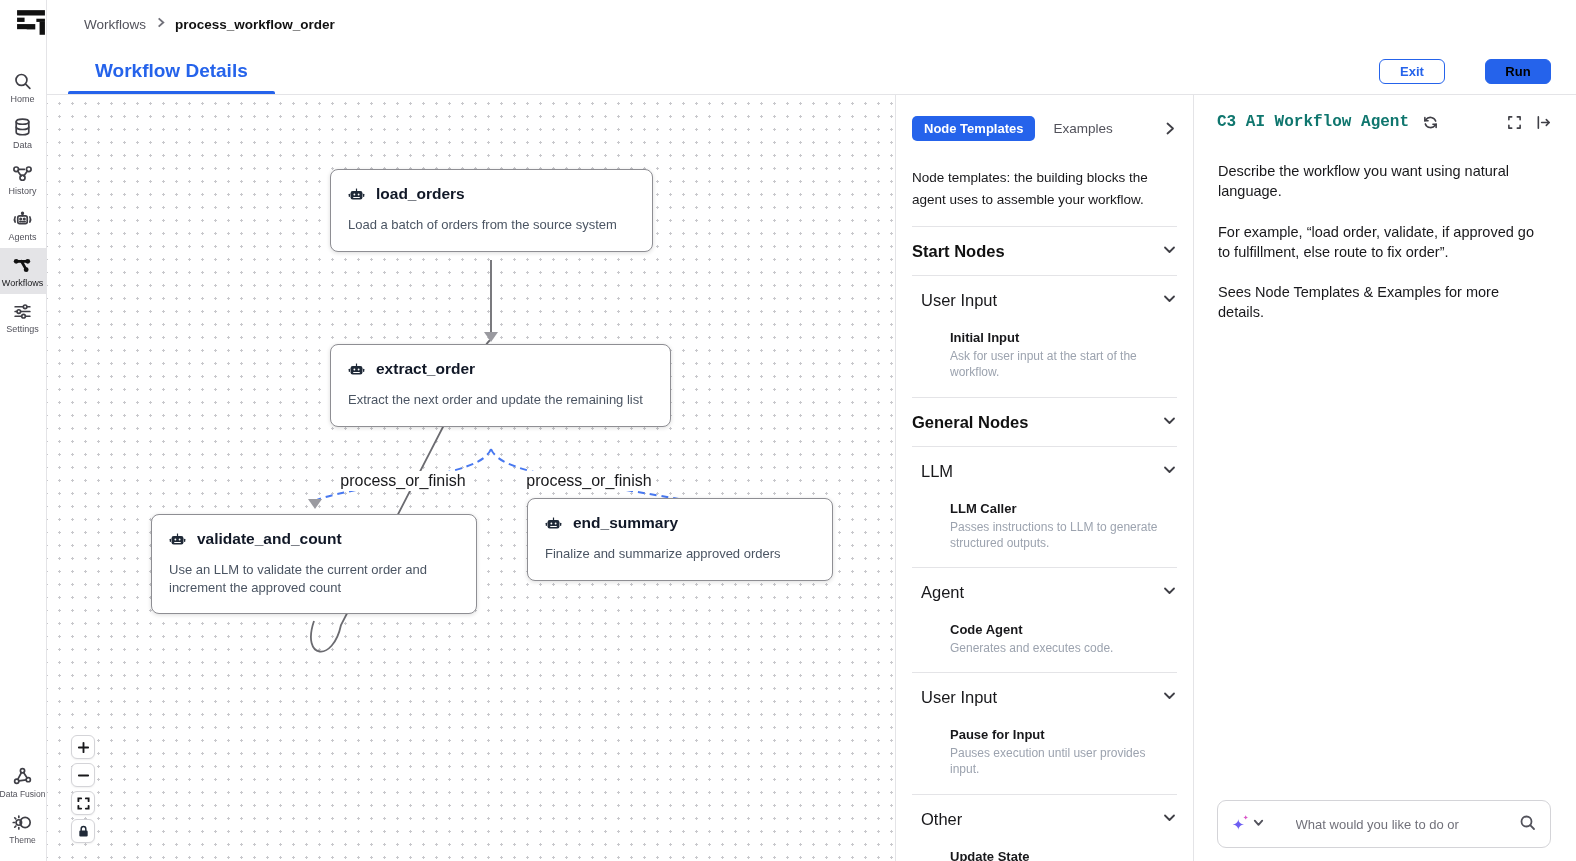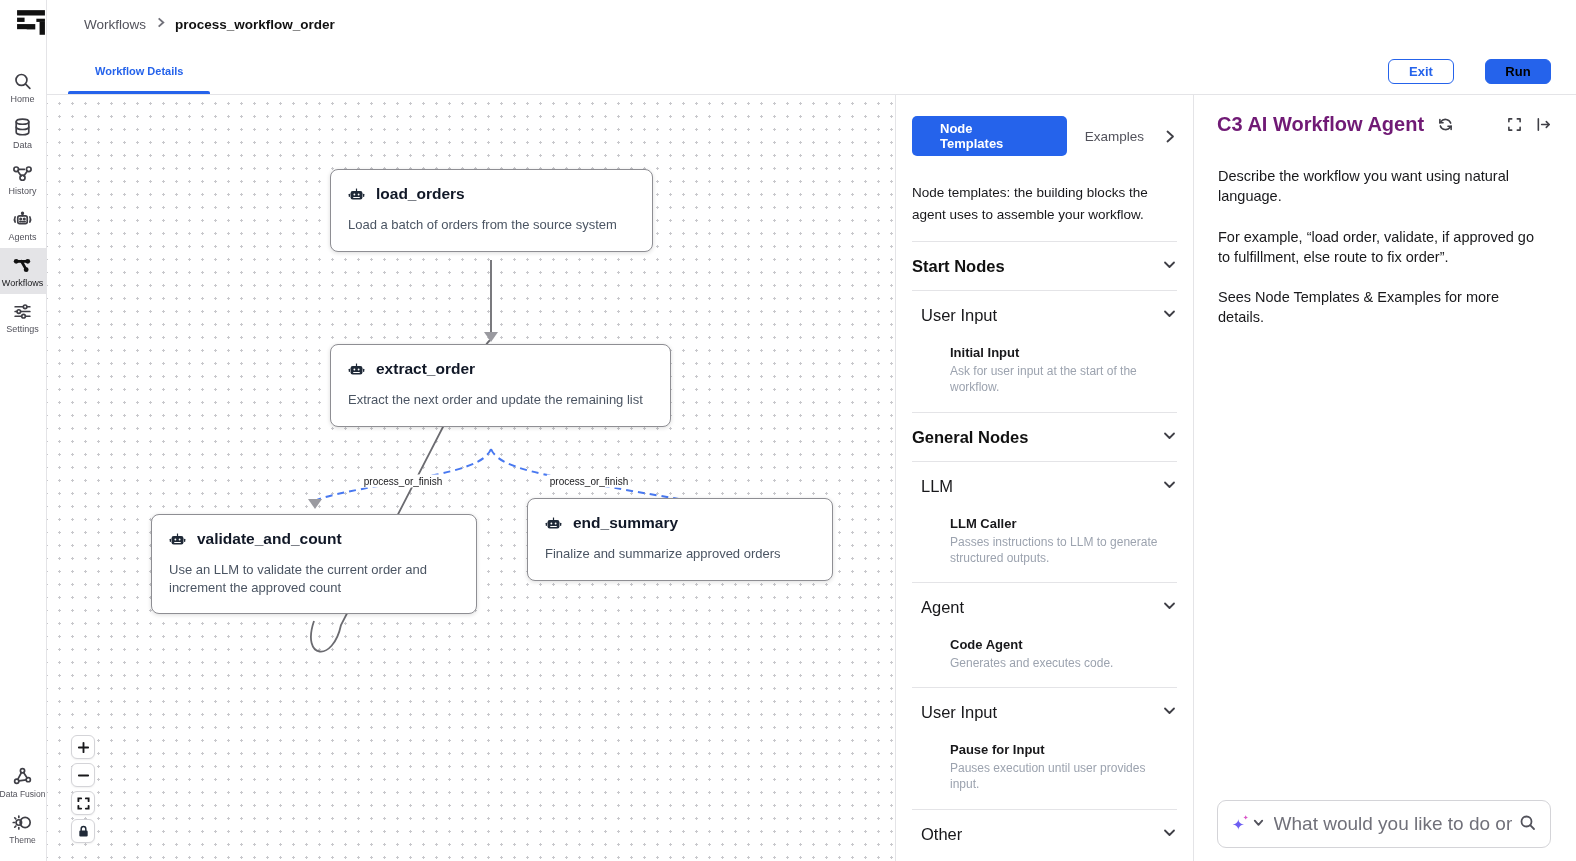--- a/index.html
+++ b/index.html
@@ -27,91 +27,91 @@
 
   .topbar { height:48px; display:flex; align-items:center; padding-left:37px; flex:0 0 48px; }
   .crumb { display:flex; align-items:center; gap:8px; font-size:13.5px; }
   .crumb .root { color:#52525b; cursor:pointer; }
   .crumb .chev svg { width:13px; height:13px; stroke:#71717a; stroke-width:2; fill:none; }
   .crumb .leaf { font-weight:700; color:#111; }
 
   .tabrow { height:47px; flex:0 0 47px; border-bottom:1px solid #e4e4e7; display:flex;
     align-items:center; padding:0 25px 0 21px; }
   .tab { position:relative; height:100%; display:flex; align-items:center; padding:0 27px;
-    font-size:11px; color:#3f3f46; cursor:pointer; }
+    font-size:19px; color:#3f3f46; cursor:pointer; }
   .tab.active { color:#2563eb; font-weight:600; }
   .tab.active::after { content:""; position:absolute; left:0; right:0; bottom:0; height:3px;
     background:#2563eb; border-radius:2px 2px 0 0; }
-  .actions { margin-left:auto; display:flex; gap:23px; }
+  .actions { margin-left:auto; display:flex; gap:32px; }
   .btn { min-width:66px; height:25px; border-radius:6px; font-size:13px; font-weight:700;
     display:flex; align-items:center; justify-content:center; cursor:pointer; padding:0 14px; }
   .btn.outline { border:1px solid #2563eb; color:#2563eb; background:#fff; }
   .btn.solid { background:#2563eb; color:#000000; border:1px solid #2563eb;margin-left:8px; }
 
   .content { flex:1; display:flex; min-height:0; }
 
   
   .canvas { position:relative; width:848px; flex:0 0 848px; overflow:hidden; background:#fff;
     background-image:radial-gradient(circle,#c8c8cc 1px,transparent 1.1px);
     background-size:13px 13px; background-position:6px 2px; }
   .edges { position:absolute; left:0; top:0; z-index:1; }
   .node { position:absolute; z-index:2; background:#fff; border:1px solid #8e8e93; border-radius:8px;
     padding:15px 17px 17px; box-shadow:0 1px 4px rgba(0,0,0,.14); cursor:pointer; }
   .node .trow { display:flex; align-items:center; gap:11px; }
   .node .trow svg { width:17px; height:17px; flex:0 0 17px; }
   .node .ntitle { font-size:15.5px; font-weight:700; color:#111827; }
   .node .ndesc { margin-top:13px; font-size:13px; color:#4b5563; line-height:1.35; }
-  .edge-label { position:absolute; z-index:2; transform:translate(-50%,-50%); font-size:10px;
+  .edge-label { position:absolute; z-index:2; transform:translate(-50%,-50%); font-size:16px;
     color:#18181b; background:#fff; padding:1px 3px; white-space:nowrap; }
   .controls { position:absolute; left:24px; top:640px; z-index:3; display:flex; flex-direction:column; gap:4px; }
   .ctl { width:24px; height:24px; background:#fff; border:1px solid #d4d4d8; border-radius:6px;
     display:flex; align-items:center; justify-content:center; cursor:pointer;
     box-shadow:0 1px 2px rgba(0,0,0,.06); }
   .ctl svg { width:13px; height:13px; stroke:#18181b; stroke-width:2; fill:none; stroke-linecap:round; }
 
   
   .tpanel { width:298px; flex:0 0 298px; border-left:1px solid #e4e4e7; background:#fff;
     padding:21px 16px 0; overflow:hidden; }
   .tp-tabs { display:flex; align-items:center; gap:18px; }
-  .pill { background:#2563eb; color:#fff; font-size:13px; font-weight:700; padding:5px 28px;
+  .pill { background:#2563eb; color:#fff; font-size:13px; font-weight:700; padding:5px 12px;
     border-radius:5px; cursor:pointer; }
   .tp-tab { color:#52525b; font-size:13.5px; cursor:pointer; }
   .tp-chev { margin-left:auto; cursor:pointer; display:flex; }
   .tp-chev svg, .sec-chev svg { width:15px; height:15px; stroke:#3f3f46; stroke-width:1.8; fill:none;
     stroke-linecap:round; stroke-linejoin:round; }
   .tp-intro { margin-top:26px; font-size:13.5px; line-height:1.6; color:#18181b; padding-bottom:16px;
     border-bottom:1px solid #e4e4e7; }
   .sec { border-bottom:1px solid #e4e4e7; padding:15px 0 14px; }
   .sec-head { display:flex; align-items:center; justify-content:space-between; cursor:pointer;gap:10px; }
   .sec-head .t1 { font-size:16.5px; font-weight:700; color:#111; }
   .sec-head .t2 { font-size:16.5px; font-weight:400; color:#18181b; padding-left:9px; }
   .sec-item { margin:20px 0 2px 38px; cursor:pointer; }
   .sec-item .iname { font-size:13px; font-weight:700; color:#18181b; }
   .sec-item .idesc { font-size:12px; color:#9ca3af; line-height:1.35; margin-top:3px; max-width:215px; }
 
   
   .apanel { flex:1; border-left:1px solid #e4e4e7; background:#fff; display:flex;
     flex-direction:column; padding:18px 25px 13px 23px; min-width:0; }
   .ap-head { display:flex; align-items:center; }
-  .ap-title { font-size:20px; font-weight:700; color:#701a75; }
+  .ap-title { font-size:16px; font-weight:700; color:#0f766e;font-family:Liberation Mono, monospace; }
   .ap-head .hicon { margin-left:14px; display:flex; cursor:pointer; }
   .ap-head .hicon svg { width:15px; height:15px; stroke:#3f3f46; stroke-width:1.7; fill:none;
     stroke-linecap:round; stroke-linejoin:round; }
   .ap-head .grow { flex:1; }
   .ap-body { margin-top:30px; padding-left:1px; }
   .ap-body p { font-size:14.5px; line-height:1.4; color:#18181b; margin-bottom:20px; max-width:330px; }
   .ap-spacer { flex:1; }
   .chatbox { height:48px; border:1px solid #d4d4d8; border-radius:9px; display:flex;
     align-items:center; padding:0 14px; gap:7px; background:#fff; }
   .spark { font-size:15px; color:#6d5ef2; position:relative; line-height:1; }
   .spark .mini { position:absolute; font-size:7px; color:#d957c8; top:-3px; right:-4px; }
   .chatbox .chev svg { width:13px; height:13px; stroke:#52525b; stroke-width:2; fill:none;
     stroke-linecap:round; stroke-linejoin:round; }
-  .chatbox input { flex:1; border:none; outline:none; font-size:19px; color:#18181b;
-    font-family:inherit; margin-left:2px; min-width:0; background:transparent; }
+  .chatbox input { flex:1; border:none; outline:none; font-size:13px; color:#18181b;
+    font-family:inherit; margin-left:24px; min-width:0; background:transparent; }
   .chatbox input::placeholder { color:#71717a; }
   .chatbox .srch svg { width:17px; height:17px; stroke:#52525b; stroke-width:1.8; fill:none;
     stroke-linecap:round; }
 </style>
 </head>
 <body>
 
 <div class="app">
 
   <aside class="sidebar">

